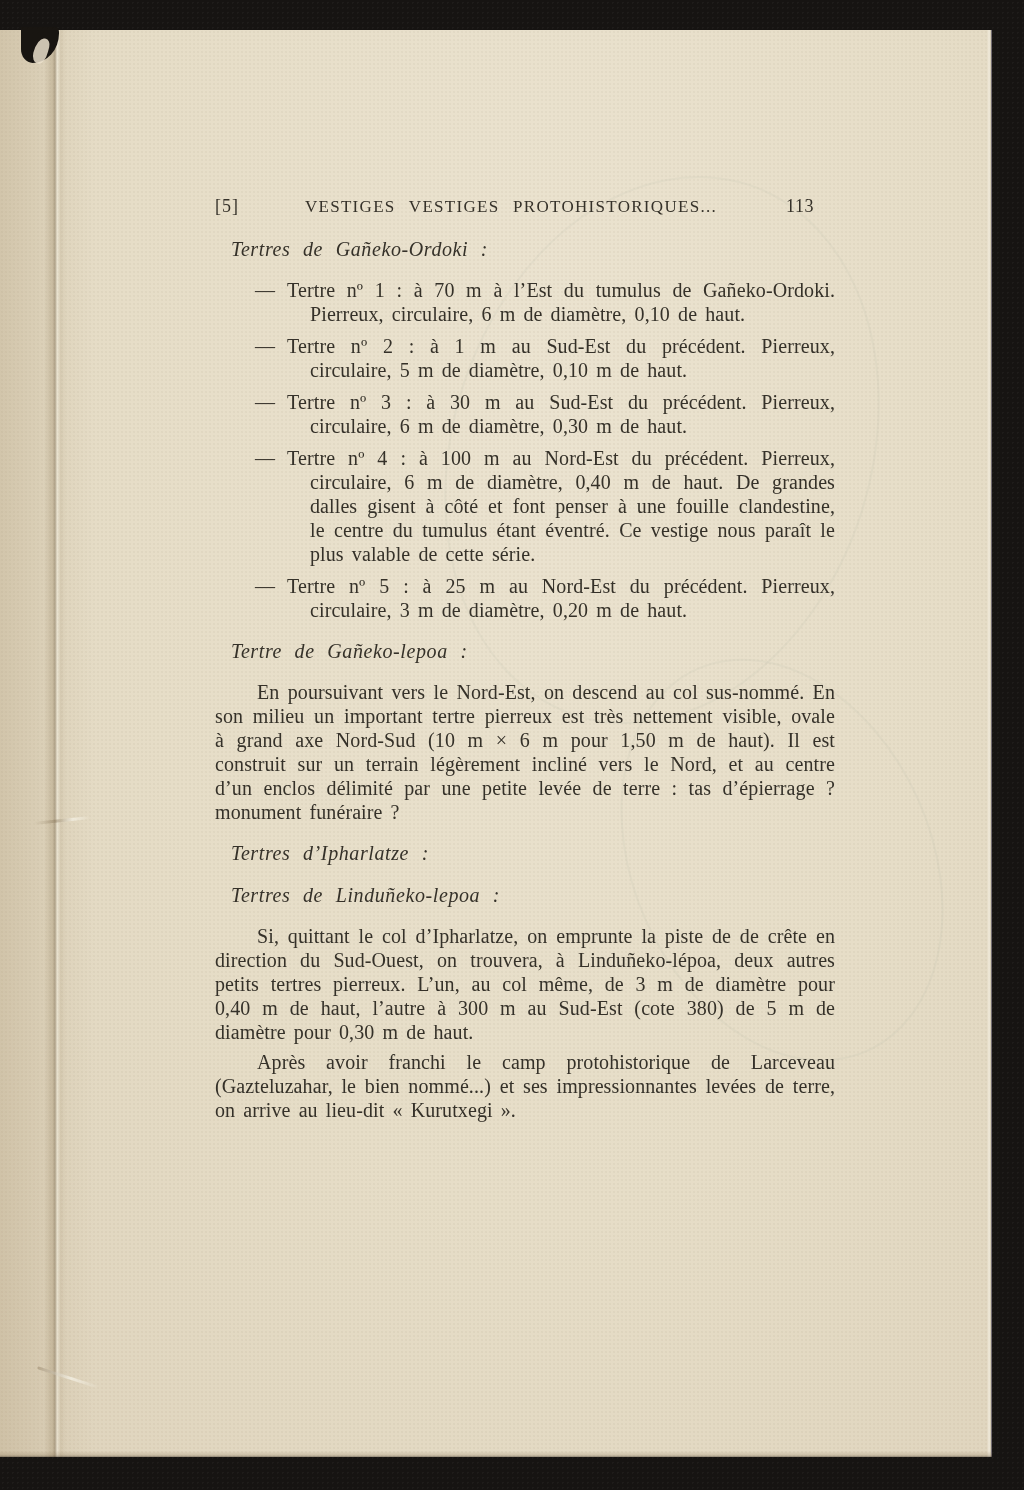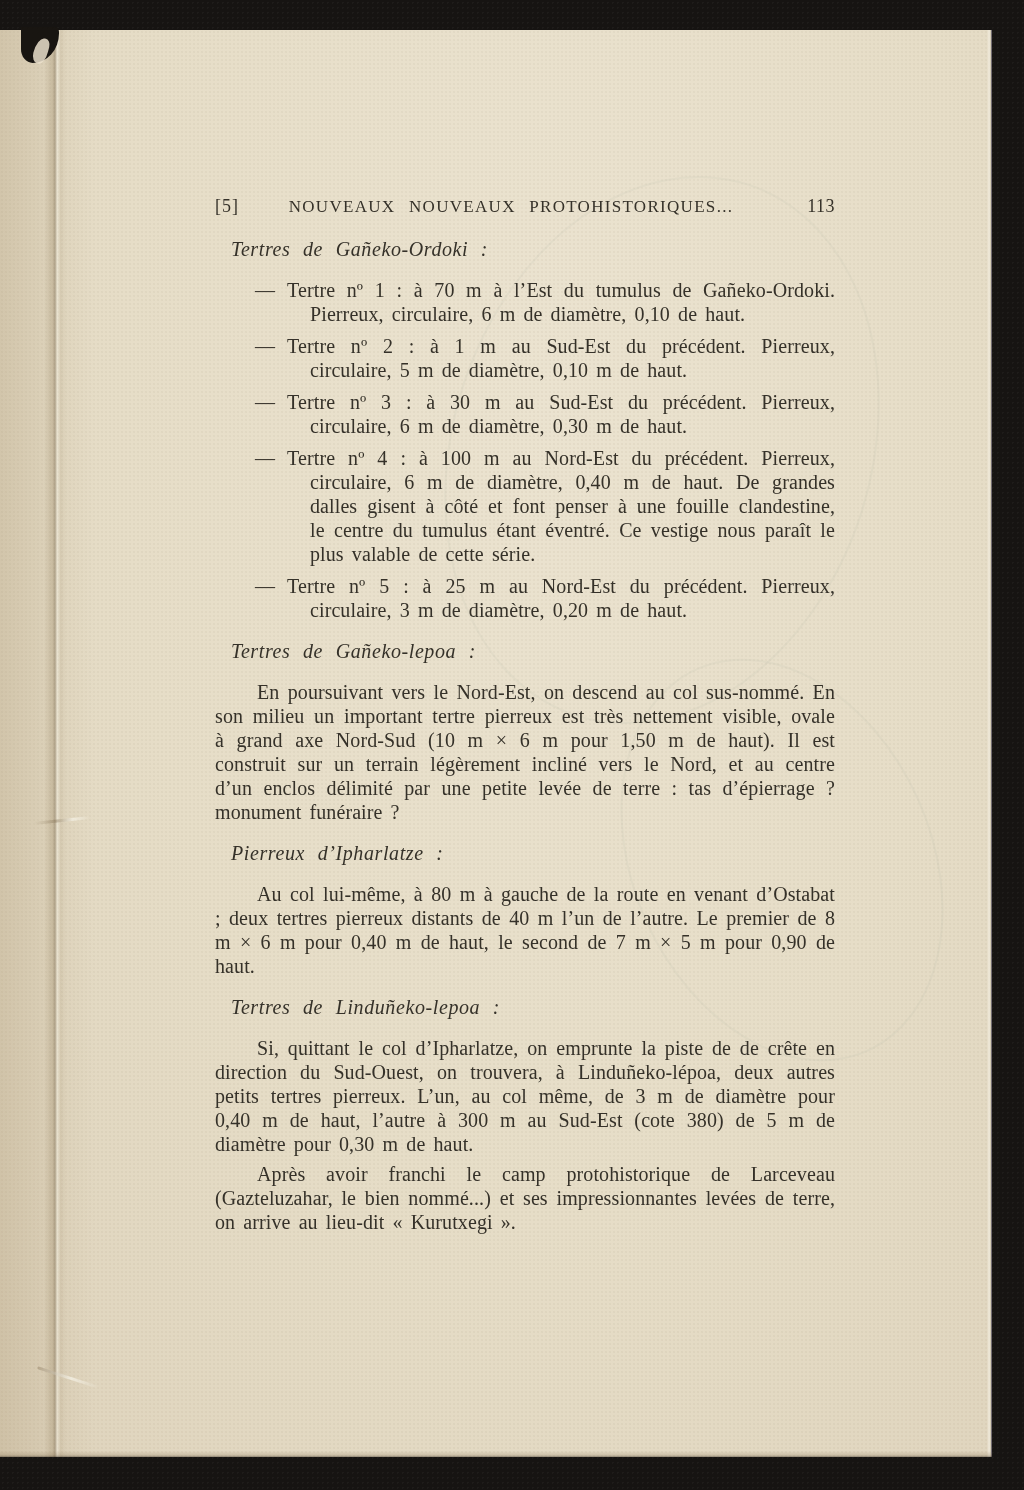--- a/index.html
+++ b/index.html
@@ -107,21 +107,21 @@
   .margin-ref { width: 70px; letter-spacing: 1px; }
   .running-title {
     flex: 1;
     text-align: center;
     font-size: 17px;
     letter-spacing: 1.3px;
     word-spacing: 8px;
     transform: translateX(-14px);
     white-space: nowrap;
   }
-  .page-number { width: 70px; text-align: right; letter-spacing: 0.5px; }
+  .page-number { width: 70px; text-align: center; letter-spacing: 0.5px; }
 
   h2.section-heading {
     font-size: 20px;
     font-weight: normal;
     font-style: italic;
     line-height: 26px;
     margin: 16px;
     letter-spacing: 0.6px;
     word-spacing: 7px;
   }
@@ -166,21 +166,21 @@
   <div class="crease-bottom-left"></div>
   <div class="edge-right"></div>
   <div class="edge-bottom"></div>
   <div class="corner-curl"></div>
   <div class="corner-curl-highlight"></div>
 
   <div class="content">
 
     <div class="page-header">
       <span class="margin-ref">[5]</span>
-      <span class="running-title">NOUVEAUX NOUVEAUX PROTOHISTORIQUES...</span>
+      <span class="running-title">VESTIGES VESTIGES PROTOHISTORIQUES...</span>
       <span class="page-number">113</span>
     </div>
 
     <section>
       <h2 class="section-heading mt-a">Tertres de Gañeko-Ordoki :</h2>
       <div class="tertre-item">
         <span class="dash">—</span><span>Tertre nº 1 : à 70 m à l’Est du tumulus de Gañeko-Ordoki. Pierreux, circulaire, 6 m de diamètre, 0,10 de haut.</span>
       </div>
       <div class="tertre-item">
         <span class="dash">—</span><span>Tertre nº 2 : à 1 m au Sud-Est du précédent. Pierreux, circulaire, 5 m de diamètre, 0,10 m de haut.</span>
@@ -190,27 +190,26 @@
       </div>
       <div class="tertre-item">
         <span class="dash">—</span><span>Tertre nº 4 : à 100 m au Nord-Est du précédent. Pierreux, circulaire, 6 m de diamètre, 0,40 m de haut. De grandes dalles gisent à côté et font penser à une fouille clandestine, le centre du tumulus étant éventré. Ce vestige nous paraît le plus valable de cette série.</span>
       </div>
       <div class="tertre-item">
         <span class="dash">—</span><span>Tertre nº 5 : à 25 m au Nord-Est du précédent. Pierreux, circulaire, 3 m de diamètre, 0,20 m de haut.</span>
       </div>
     </section>
 
     <section>
-      <h2 class="section-heading mt-b">Tertres de Gañeko-lepoa :</h2>
+      <h2 class="section-heading mt-b">Tertre de Gañeko-lepoa :</h2>
       <p class="body-par">En poursuivant vers le Nord-Est, on descend au col sus-nommé. En son milieu un important tertre pierreux est très nettement visible, ovale à grand axe Nord-Sud (10 m × 6 m pour 1,50 m de haut). Il est construit sur un terrain légèrement incliné vers le Nord, et au centre d’un enclos délimité par une petite levée de terre : tas d’épierrage ? monument funéraire ?</p>
     </section>
 
     <section>
-      <h2 class="section-heading mt-c">Pierreux d’Ipharlatze :</h2>
-      <p class="body-par">Au col lui-même, à 80 m à gauche de la route en venant d’Ostabat ; deux tertres pierreux distants de 40 m l’un de l’autre. Le premier de 8 m × 6 m pour 0,40 m de haut, le second de 7 m × 5 m pour 0,90 de haut.</p>
+      <h2 class="section-heading mt-c">Tertres d’Ipharlatze :</h2>
     </section>
 
     <section>
       <h2 class="section-heading mt-b">Tertres de Linduñeko-lepoa :</h2>
       <p class="body-par">Si, quittant le col d’Ipharlatze, on emprunte la piste de de crête en direction du Sud-Ouest, on trouvera, à Linduñeko-lépoa, deux autres petits tertres pierreux. L’un, au col même, de 3 m de diamètre pour 0,40 m de haut, l’autre à 300 m au Sud-Est (cote 380) de 5 m de diamètre pour 0,30 m de haut.</p>
       <p class="body-par">Après avoir franchi le camp protohistorique de Larceveau (Gazteluzahar, le bien nommé...) et ses impressionnantes levées de terre, on arrive au lieu-dit « Kurutxegi ».</p>
     </section>
 
   </div>
 </div>

